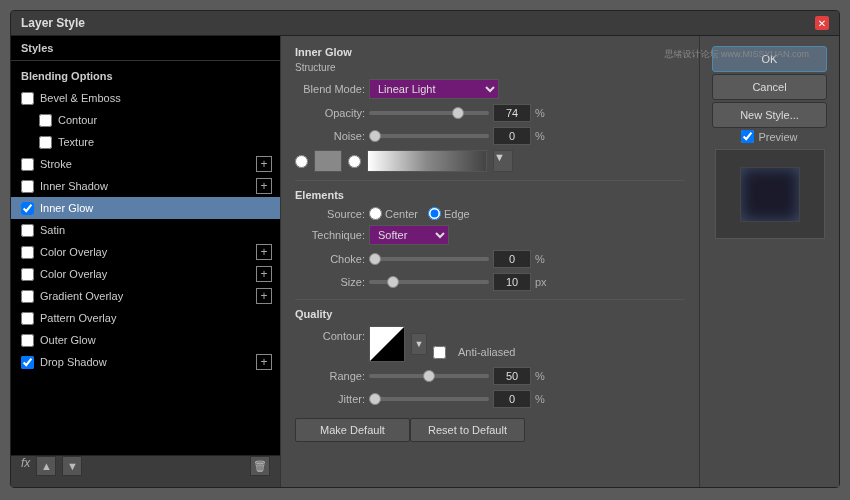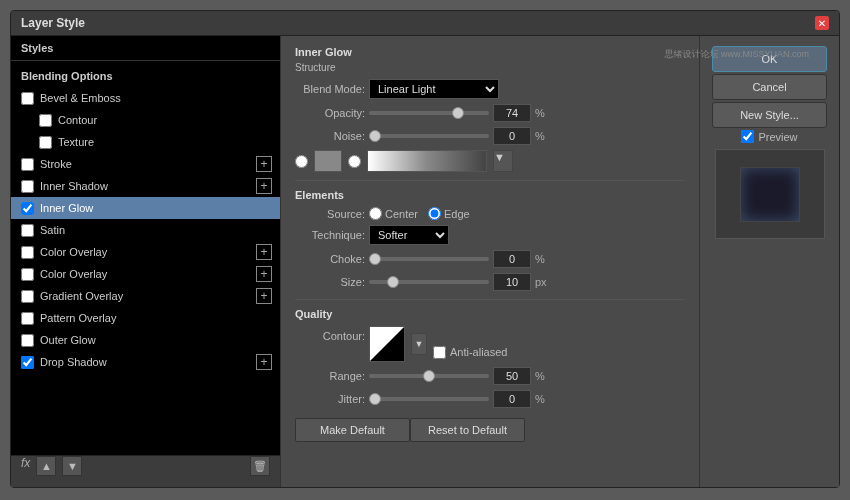--- a/index.html
+++ b/index.html
@@ -205,21 +205,21 @@
       font-size: 11px;
       padding: 0 2px;
     }
     .form-unit {
       color: #aaa;
       font-size: 11px;
       width: 20px;
     }
     .select-input {
       height: 20px;
-      background: #000000;
+      background: #701a75;
       border: 1px solid #555;
       color: #ddd;
       font-size: 11px;
       padding: 0 4px;
       cursor: pointer;
     }
     .color-row {
       display: flex;
       align-items: center;
       margin-bottom: 8px;
@@ -271,21 +271,21 @@
       position: relative;
       overflow: hidden;
     }
     .contour-preview svg {
       width: 100%;
       height: 100%;
     }
     .checkbox-label {
       display: flex;
       align-items: flex-start;
-      gap: 4px;
+      gap: 12px;
       color: #bbb;
       cursor: pointer;
       margin-top: 16px;
     }
     
     .right-panel {
       width: 140px;
       background: #4a4a4a;
       border-left: 1px solid #333;
       display: flex;

